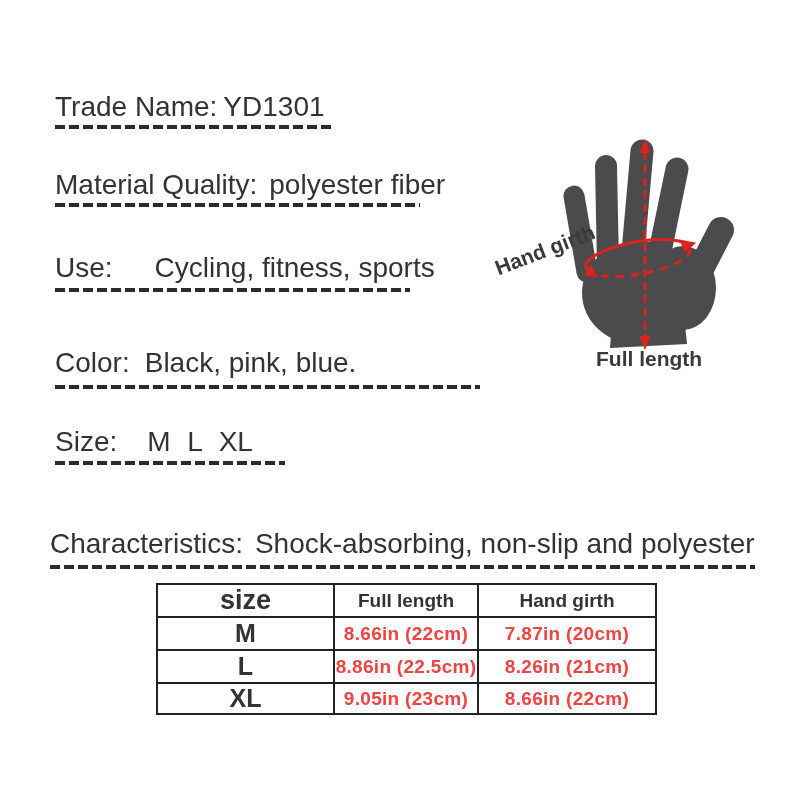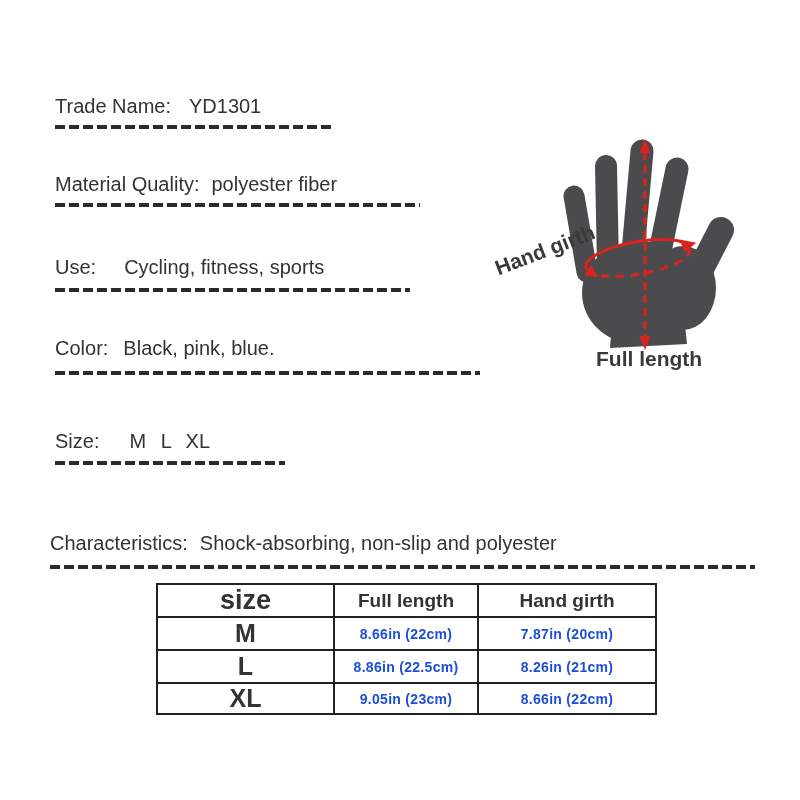--- a/index.html
+++ b/index.html
@@ -13,30 +13,30 @@
   html,body{width:800px;height:800px}
   body{
     position:relative;
     background:#ffffff;
     font-family:"Liberation Sans", sans-serif;
     color:var(--text);
     overflow:hidden;
   }
   
   .spec-section{position:absolute;left:55px}
-  .spec-line{font-size:20px;line-height:29px;white-space:nowrap;display:flex;align-items:center}
+  .spec-line{font-size:28px;line-height:29px;white-space:nowrap;display:flex;align-items:center}
   .spec-value{display:inline-block}
   .dashline{
     height:4px;margin-top:4px;
     background:repeating-linear-gradient(90deg,var(--dash) 0 10px,transparent 10px 14px);
   }
-  #sec-0{top:92px}  #sec-0 .dashline{width:280px} #sec-0 .spec-value{margin-left:18px}
+  #sec-0{top:92px}  #sec-0 .dashline{width:280px} #sec-0 .spec-value{margin-left:6px}
   #sec-1{top:170px} #sec-1 .dashline{width:365px} #sec-1 .spec-value{margin-left:12px}
-  #sec-2{top:253px} #sec-2 .dashline{width:355px;margin-top:6px} #sec-2 .spec-value{margin-left:28px}
-  #sec-3{top:334px} #sec-3 .dashline{width:425px;margin-top:8px} #sec-3 .spec-value{margin-left:15px}
+  #sec-2{top:253px} #sec-2 .dashline{width:355px;margin-top:6px} #sec-2 .spec-value{margin-left:42px}
+  #sec-3{top:348px} #sec-3 .dashline{width:425px;margin-top:8px} #sec-3 .spec-value{margin-left:15px}
   #sec-4{top:427px} #sec-4 .dashline{width:230px;margin-top:5px} #sec-4 .spec-value{margin-left:30px;word-spacing:9px}
   #sec-5{top:529px;left:50px} #sec-5 .dashline{width:705px;margin-top:7px} #sec-5 .spec-value{margin-left:12px}
   
   .diagram{position:absolute;left:490px;top:130px;width:280px;height:250px}
   .diagram svg{position:absolute;left:0;top:0}
   .diagram-label{
     position:absolute;font-size:21px;font-weight:600;color:#3a3a3a;white-space:nowrap;
   }
   .hand-girth-label{left:6px;top:127px;transform:rotate(-21deg);transform-origin:left center}
   .full-length-label{left:106px;top:217px}
@@ -48,21 +48,21 @@
     text-align:center;vertical-align:middle;
     font-weight:700;overflow:hidden;white-space:nowrap;
   }
   col.c-size{width:177px} col.c-full{width:144px} col.c-girth{width:178px}
   tr.hdr-row{height:32px}
   tr.data-row{height:33px}
   tr.data-row:last-child{height:24px}
   th.size-hdr{font-size:27px;color:#333}
   th.meas-hdr{font-size:19px;font-weight:700;color:#333}
   td.size-cell{font-size:25px;color:#333}
-  td.meas-cell{font-size:14px;color:#1d4ed8;letter-spacing:.3px}
+  td.meas-cell{font-size:19px;color:#ef4444;letter-spacing:.3px}
 </style>
 </head>
 <body>
 
 <div class="spec-section" id="sec-0">
   <div class="spec-line">
     <span class="spec-label">Trade Name:</span>
     <span class="spec-value">YD1301</span>
   </div>
   <div class="dashline"></div>

